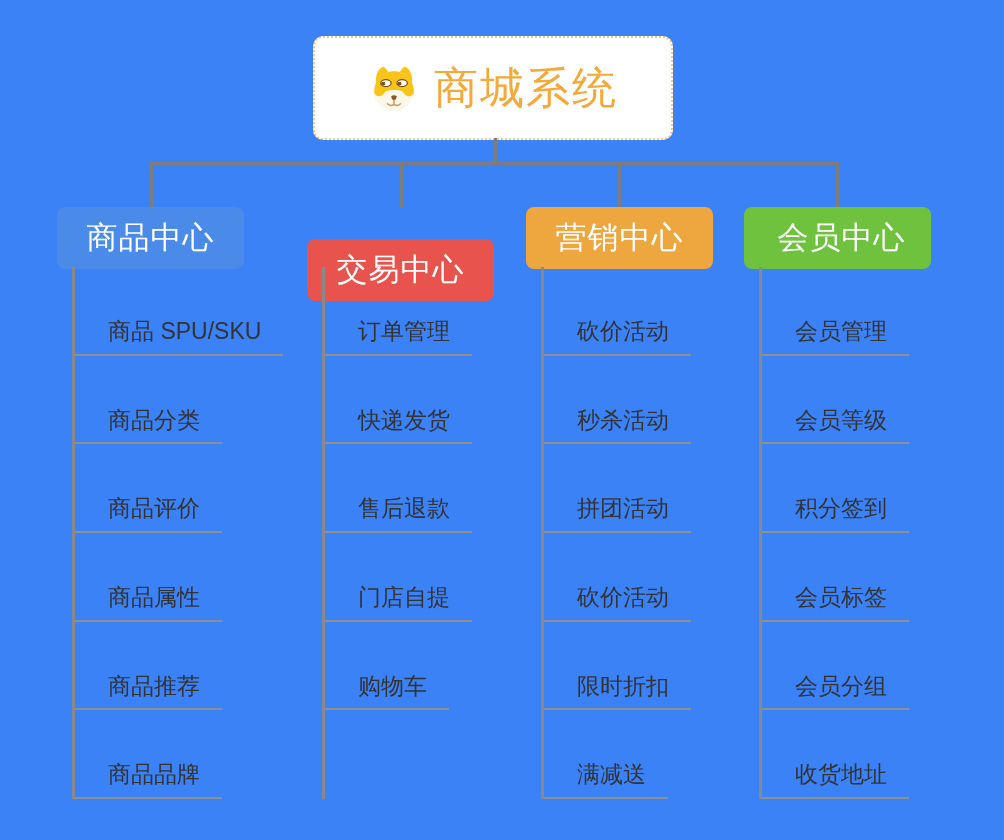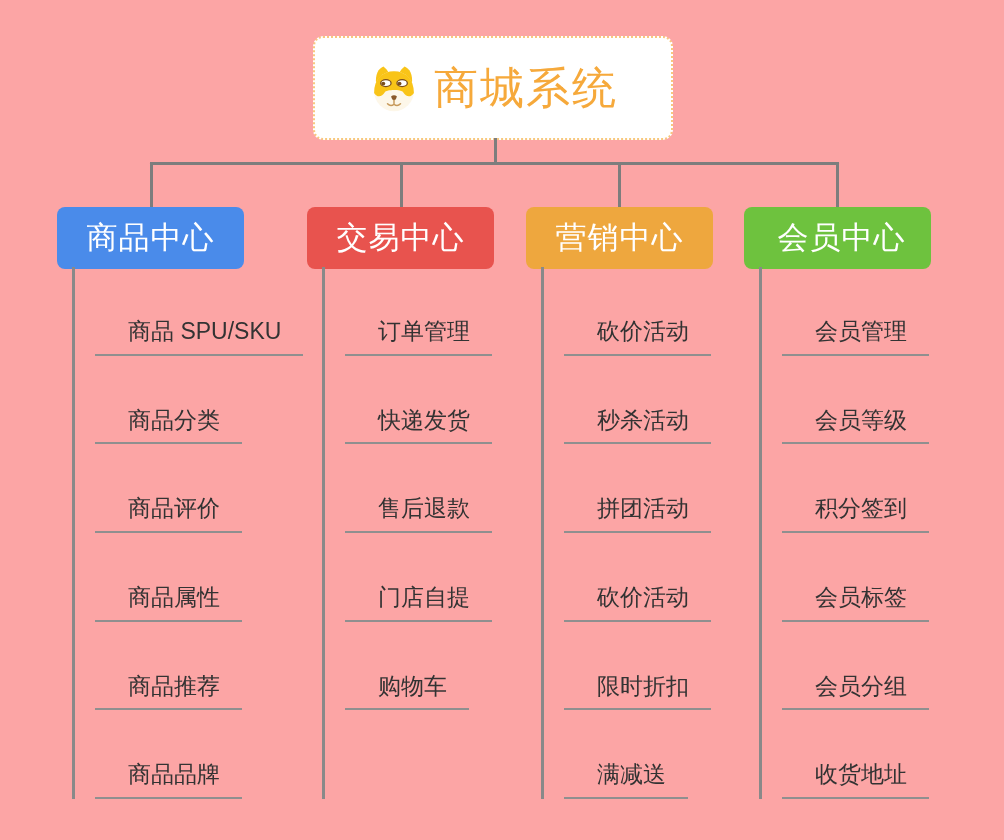--- a/index.html
+++ b/index.html
@@ -6,21 +6,21 @@
   html, body { width: 1004px; height: 840px; }
   body {
     font-family: "Liberation Sans", "DejaVu Sans", sans-serif;
     background: #f7f7f7;
     overflow: hidden;
   }
   #canvas {
     position: relative;
     width: 1004px;
     height: 840px;
-    background: #fca5a5;
+    background: #3b82f6;
   }
 
   
   .root-node {
     position: absolute;
     left: 313px; top: 36px;
     width: 360px; height: 104px;
     background: #ffffff;
     border: 2px dotted #f8c87e;
     border-radius: 10px;
@@ -79,21 +79,20 @@
     align-items: flex-end;
   }
   .item-label {
     display: inline-block;
     padding: 0 22px 8px 33px;
     border-bottom: 2px solid #8f8f8f;
     font-size: 23px;
     color: #333333;
     line-height: 1.25;
     white-space: nowrap;
-    margin-left: 20px;
   }
 </style>
 </head>
 <body>
 
 <div id="canvas">
 
   <div class="root-node">
     <span class="root-icon">
       <svg width="52" height="50" viewBox="0 0 64 60" aria-hidden="true">
@@ -145,21 +144,21 @@
       <div class="item">
           <span class="item-label">商品推荐</span>
         </div>
       <div class="item">
           <span class="item-label">商品品牌</span>
         </div>
     </div>
   </div>
 
   <div class="branch b1">
-    <div class="branch-box" style="background-color: rgb(232, 83, 78);">交易中心</div>
+    <div class="branch-box" style="background-color: rgb(232, 83, 78); margin-top: 32px;">交易中心</div>
     <div class="column">
       <div class="item">
           <span class="item-label">订单管理</span>
         </div>
       <div class="item">
           <span class="item-label">快递发货</span>
         </div>
       <div class="item">
           <span class="item-label">售后退款</span>
         </div>

